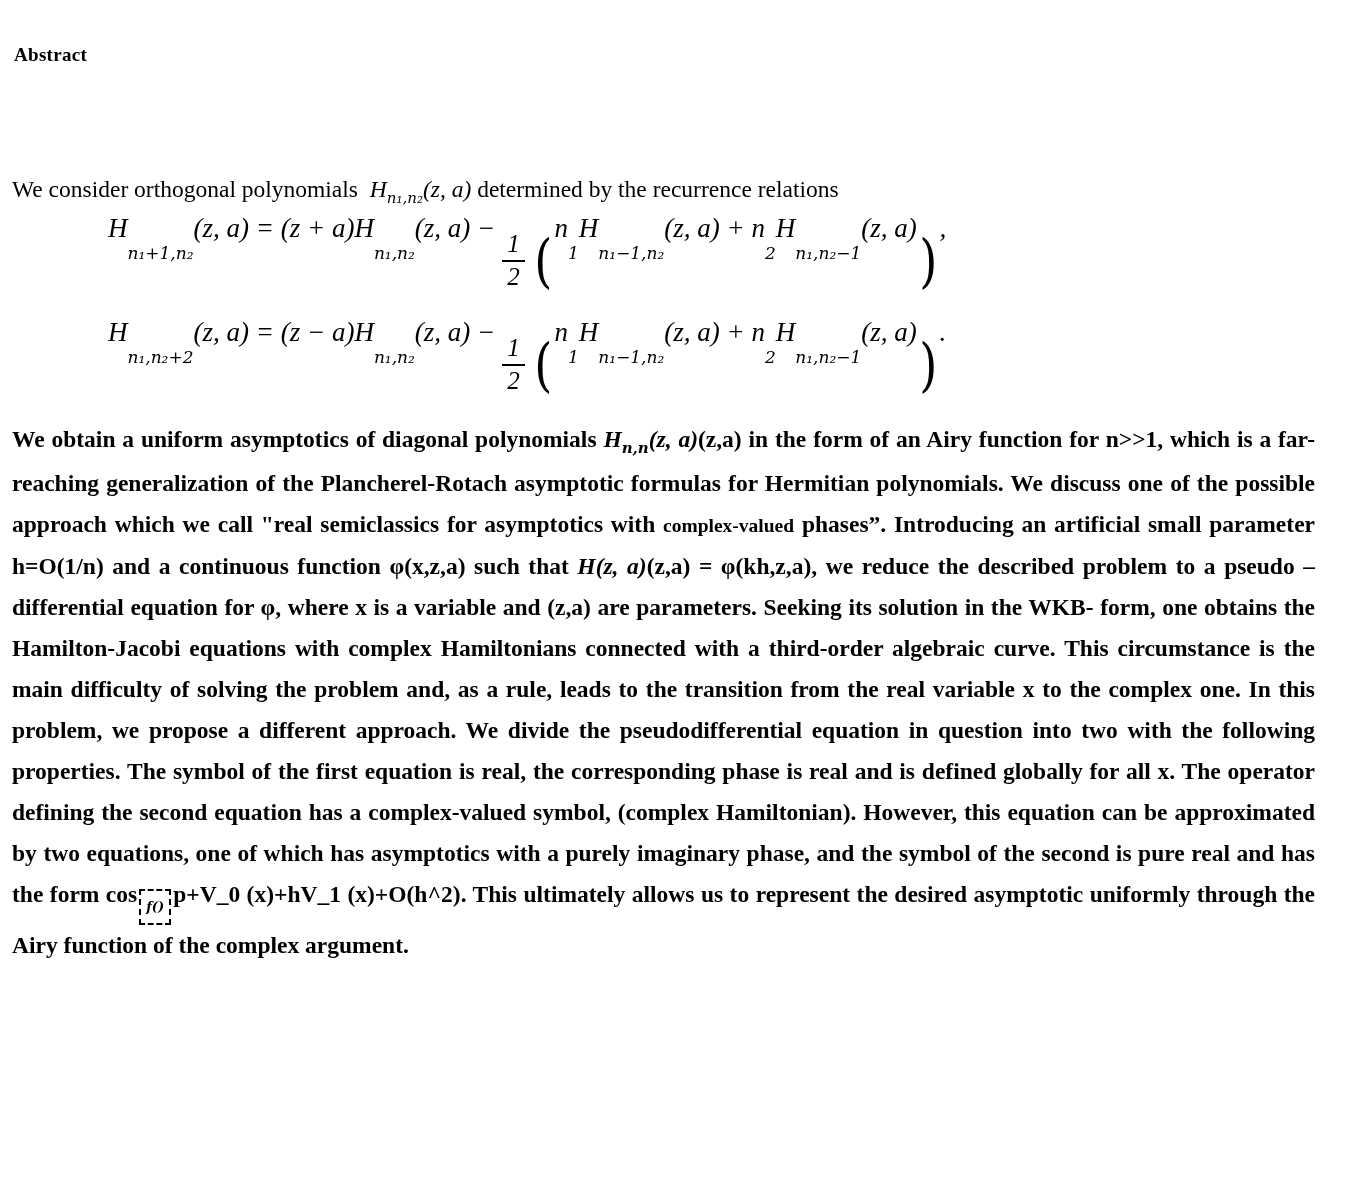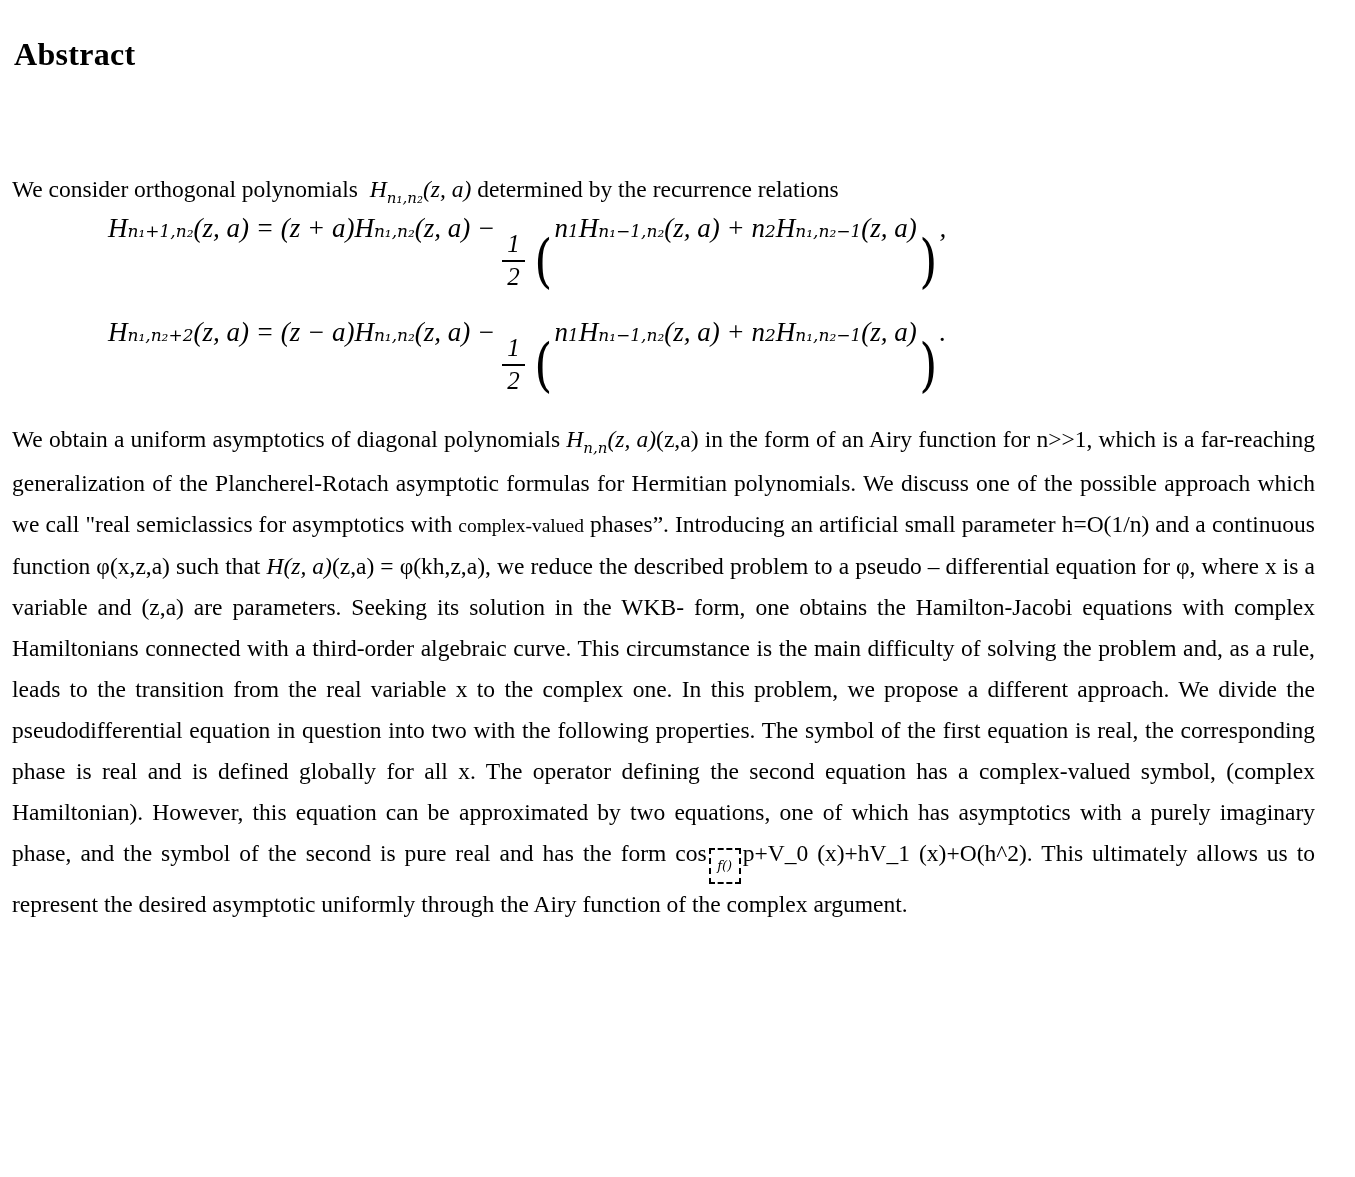--- a/index.html
+++ b/index.html
@@ -7,54 +7,55 @@
   body {
     width:1355px; height:1177px;
     background:#ffffff; color:#000;
     font-family:"Liberation Serif","DejaVu Serif",serif;
     position:relative; overflow:hidden;
   }
   .page { width:1355px; height:1177px; position:relative; }
 
   .heading {
     margin:38px 0 0 14px;
-    font-size:32px; font-weight:bold; letter-spacing:0.3px;
+    font-size:19px; font-weight:bold; letter-spacing:0.3px;
     line-height:33px;
   }
 
   .intro {
     margin:97px 16px 0 12px;
     font-size:23.5px; line-height:42px; white-space:pre-wrap;
   }
   .mathspan { font-style:italic; margin-left:6px; }
   .introsub { font-size:15px; font-style:italic; position:relative; top:6px;
               font-family:"DejaVu Serif",serif; }
 
   .equation {
     margin-left:108px; height:96px;
     display:flex; align-items:baseline;
     font-size:27px; font-style:italic;
   }
   .equation:first-of-type { margin-top:22px; }
   .equation + .equation { margin-top:8px; }
   .mi { white-space:pre; }
-  .msub { font-size:17px; position:relative; top:0; white-space:pre;
+  .msub { font-size:17px; position:relative; top:22px; white-space:pre;
           font-family:"DejaVu Serif",serif; }
   .eq-frac { align-self:center; display:inline-flex; flex-direction:column;
              align-items:center; margin:0 7px 0 7px; line-height:1.15; }
   .eq-frac .num { font-size:25px; padding:0 5px 1px 5px; border-bottom:2px solid #000; }
   .eq-frac .den { font-size:25px; padding-top:1px; }
   .bigparen { align-self:center; font-style:normal; font-size:58px; line-height:1;
               font-family:"DejaVu Serif",serif; transform:scaleX(0.8); }
   .mtail { font-size:27px; }
 
   .body-par {
     width:1303px; margin:6px 14px 0 12px;
     font-size:23.5px; line-height:41px;
     text-align:justify;
+    font-weight:bold;
   }
   .bmath { font-style:italic; }
   .bsub { font-size:15px; font-style:italic; position:relative; top:6px;
           font-family:"DejaVu Serif",serif; }
   .small-font { font-size:19.5px; }
   .obj-placeholder {
     display:inline-block; width:32px; height:36px;
     border:2px dashed #000; margin:0 2px; vertical-align:-9px;
     font-size:13px; font-style:italic; text-align:center; line-height:32px;
     font-family:"DejaVu Serif",serif;

